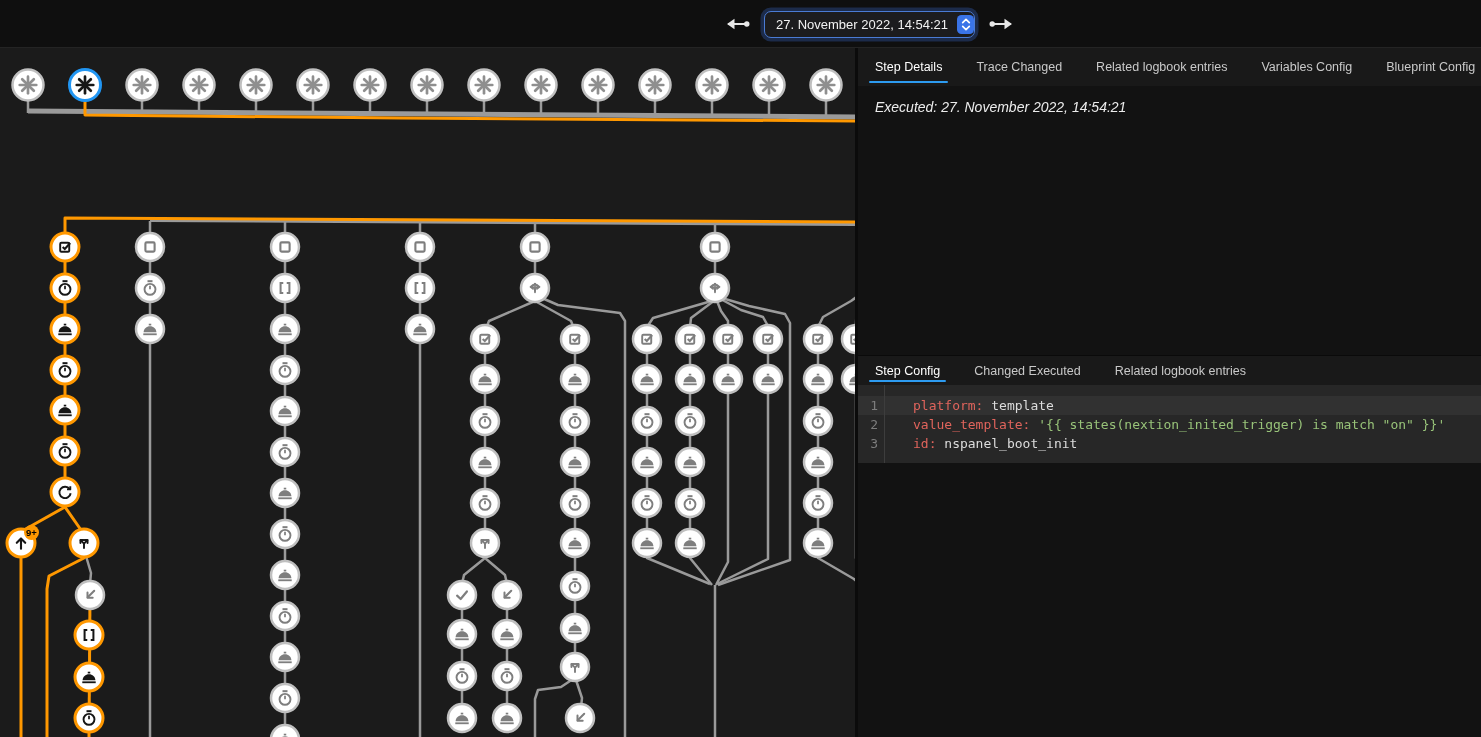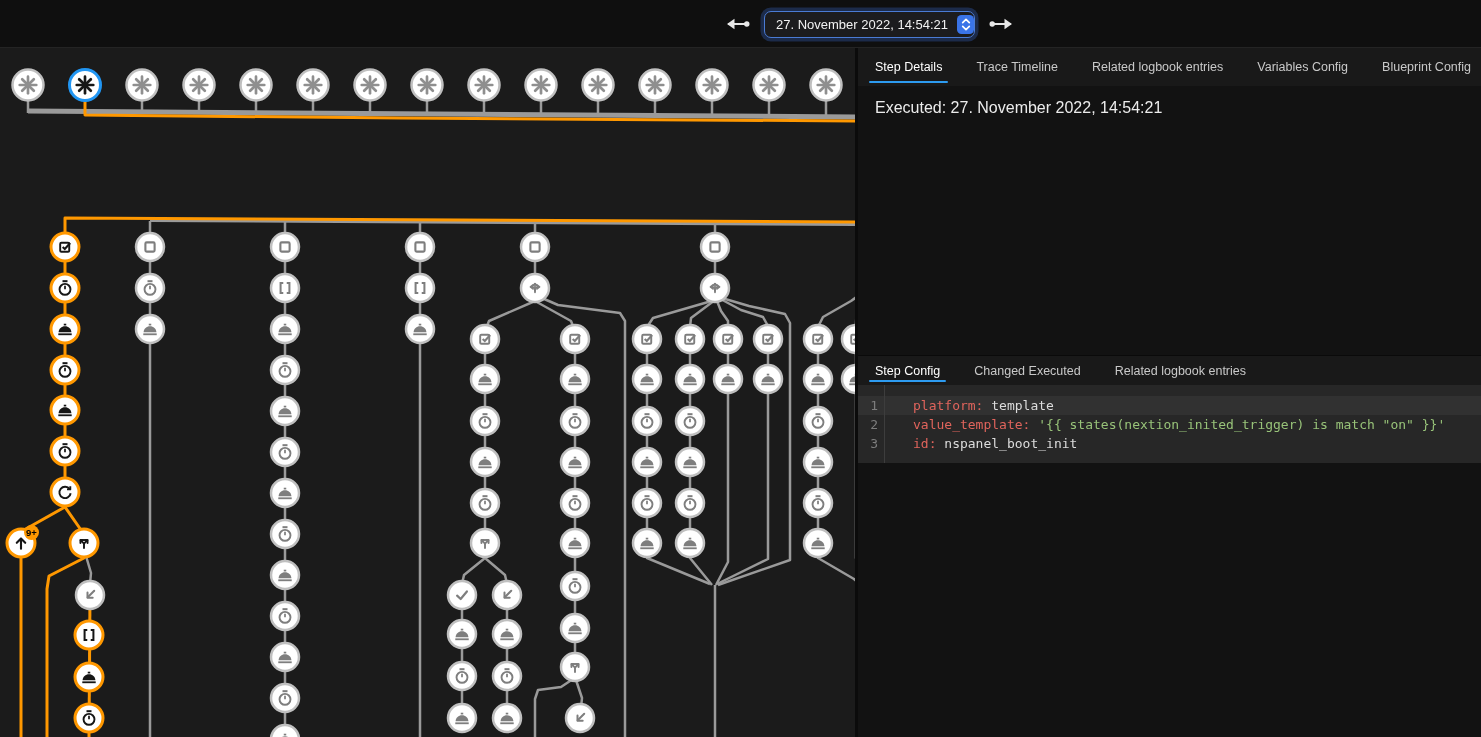--- a/index.html
+++ b/index.html
@@ -29,21 +29,21 @@
   
   .right-panel{position:absolute;left:858px;top:48px;width:623px;height:689px;background:#121212;}
   .tabbar{height:38px;background:#191919;display:flex;align-items:stretch;padding:0 17px;gap:34px;box-sizing:border-box;}
   .tabbar.small{height:30px;border-top:1px solid #0a0a0a;text-align:right;}
   .tab{display:flex;align-items:center;font-size:12.5px;color:#c9c9c9;position:relative;cursor:pointer;white-space:nowrap;}
   .tab.active{color:#ffffff;}
   .tab.active::after{
     content:"";position:absolute;left:-6px;right:-6px;bottom:3px;height:2.5px;
     background:var(--accent,#2d9bf0);border-radius:1px;
   }
-  .details-content{height:269px;box-sizing:border-box;padding:13px 17px;font-size:16px;color:#ececec;background:#121212;}
+  .details-content{height:269px;box-sizing:border-box;padding:13px 17px;font-size:14px;color:#ececec;background:#121212;font-style:italic;}
   
   .code-editor{
     position:relative;background:#272727;padding:11px 0 10px 0;
     font-family:"DejaVu Sans Mono",monospace;font-size:13px;line-height:19px;cursor:text;
   }
   .code-editor::before{content:"";position:absolute;left:26px;top:0;bottom:0;width:1px;background:#3d3d3d;}
   .code-line{display:flex;}
   .code-line.active{background:#313131;}
   .gutter{width:20px;flex:none;text-align:right;padding-right:6px;color:#7d7d7d;user-select:none;}
   .code-text{padding-left:8px;white-space:pre;color:var(--code-plain,#dcdcdc);}
@@ -1128,21 +1128,21 @@
           </g>
         </g>
       </g>
     </svg>
 </div>
 <div class="panel-divider"></div>
 
 <div class="right-panel">
   <div class="tabbar" id="details-tabs">
       <span class="tab active">Step Details</span>
-      <span class="tab">Trace Timeline</span>
+      <span class="tab">Trace Changed</span>
       <span class="tab">Related logbook entries</span>
       <span class="tab">Variables Config</span>
       <span class="tab">Blueprint Config</span>
     </div>
   <div class="details-content">
     <span>Executed: 27. November 2022, 14:54:21</span>
   </div>
   <div class="tabbar small" id="config-tabs">
       <span class="tab active">Step Config</span>
       <span class="tab">Changed Executed</span>

